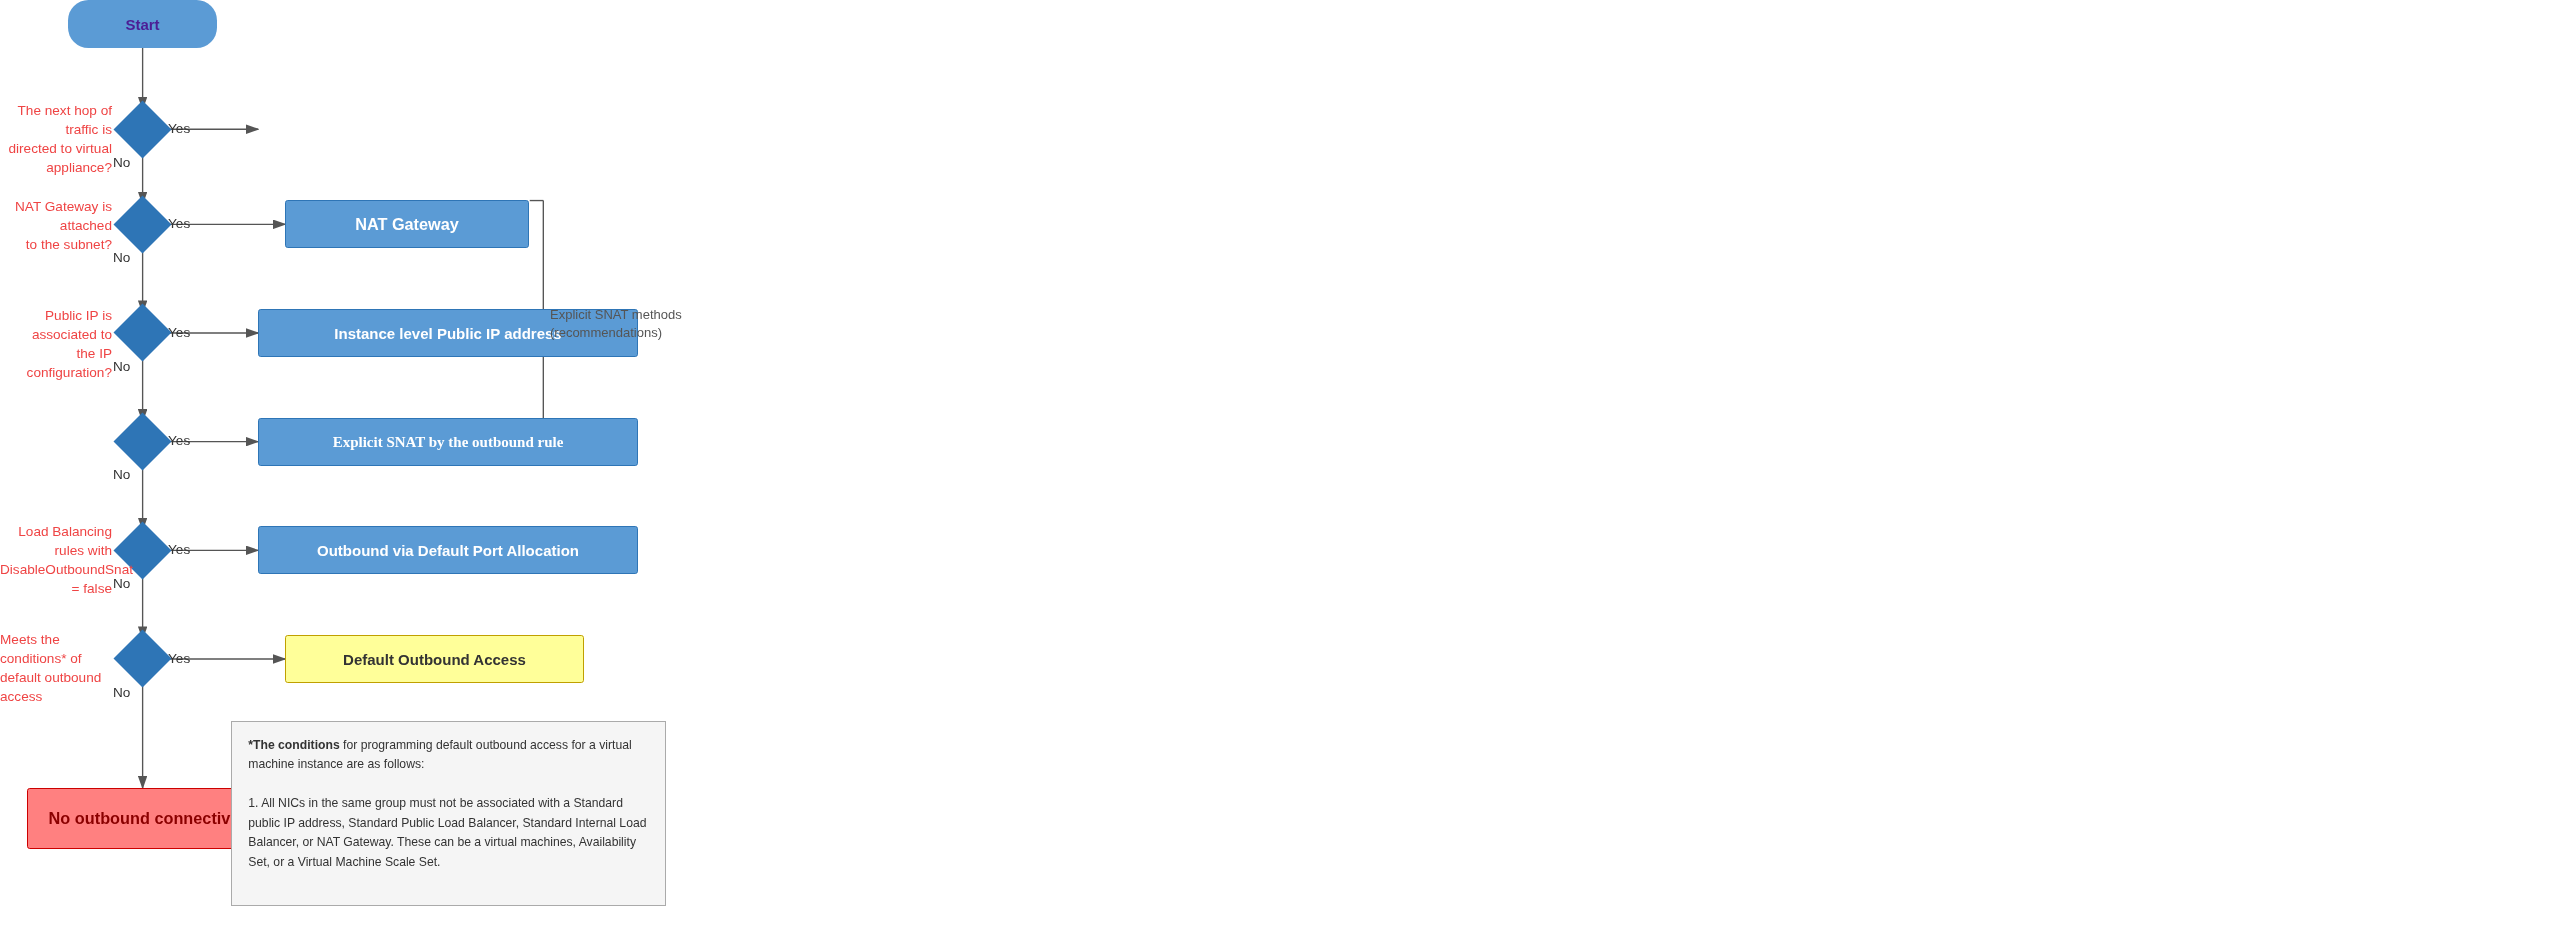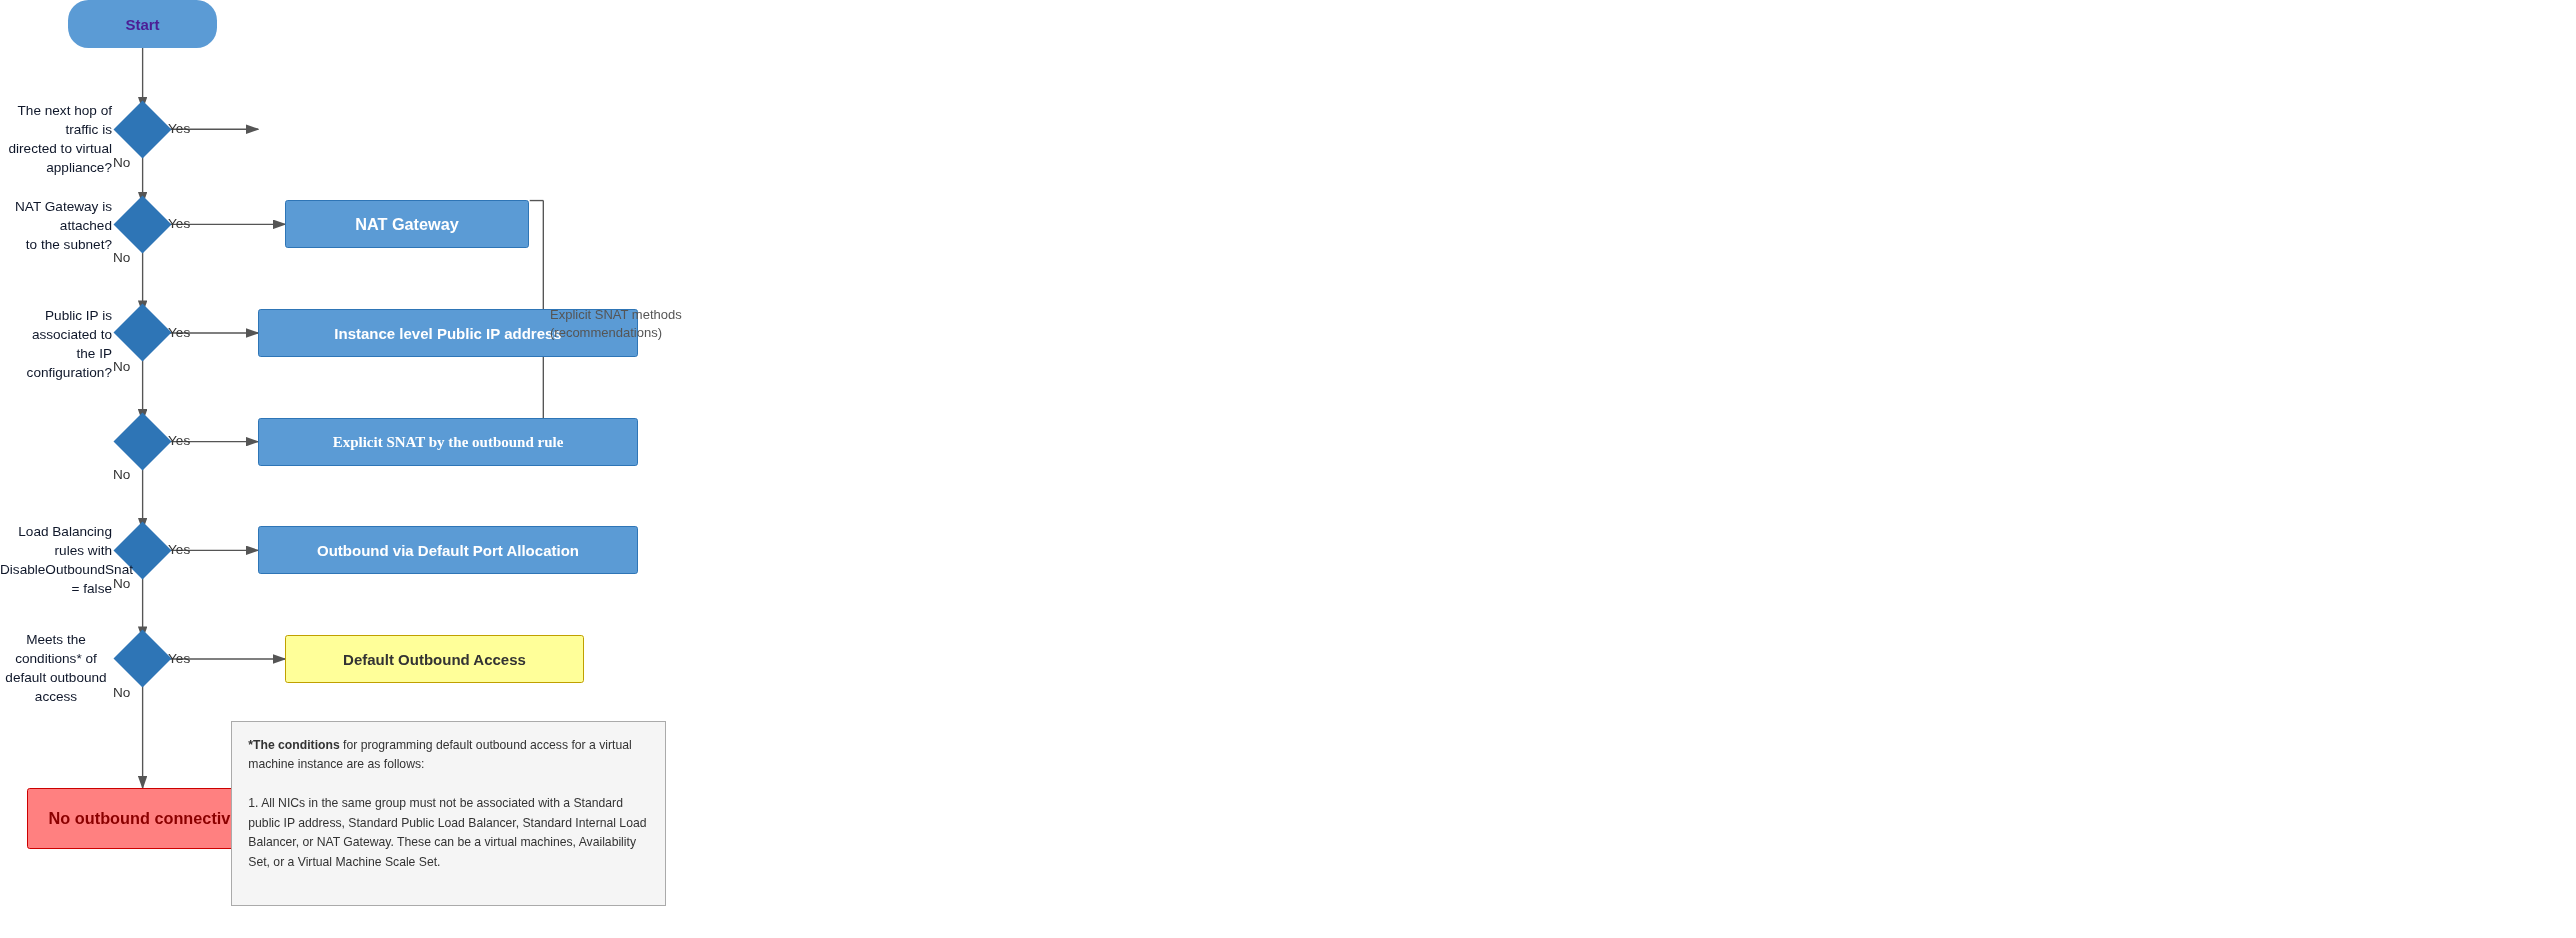--- a/index.html
+++ b/index.html
@@ -72,21 +72,21 @@
       background: #2e75b6;
       transform: rotate(45deg);
       position: absolute;
     }
 
     
     .question-text {
       position: absolute;
       font-size: 15px;
       font-weight: 400;
-      color: #0f172a;
+      color: #ef4444;
       text-align: right;
       line-height: 1.4;
     }
 
     
     .arrow-label {
       position: absolute;
       font-size: 13.6px;
       color: #333;
     }
@@ -240,21 +240,21 @@
   </div>
   <div class="arrow-label" style="left:113px; top:576px;">
     <span>No</span>
   </div>
 
   <div class="node node-box-blue" style="left:258px; top:526px; width:380px; height:48px; font-size:15px;">
     <span>Outbound via Default Port Allocation</span>
   </div>
 
   <div class="node-diamond" style="left:122px; top:638px;"></div>
-  <div class="question-text" style="left:0px; top:630px; width:112px; font-size:13.6px; text-align:center; line-height:1.4;">
+  <div class="question-text" style="left:0px; top:630px; width:112px; font-size:13.6px; text-align:left; line-height:1.4;">
     <span style="white-space:pre-line;">Meets the conditions* of
 default outbound access</span>
   </div>
   <div class="arrow-label" style="left:168px; top:651px;">
     <span>Yes</span>
   </div>
   <div class="arrow-label" style="left:113px; top:685px;">
     <span>No</span>
   </div>
 

